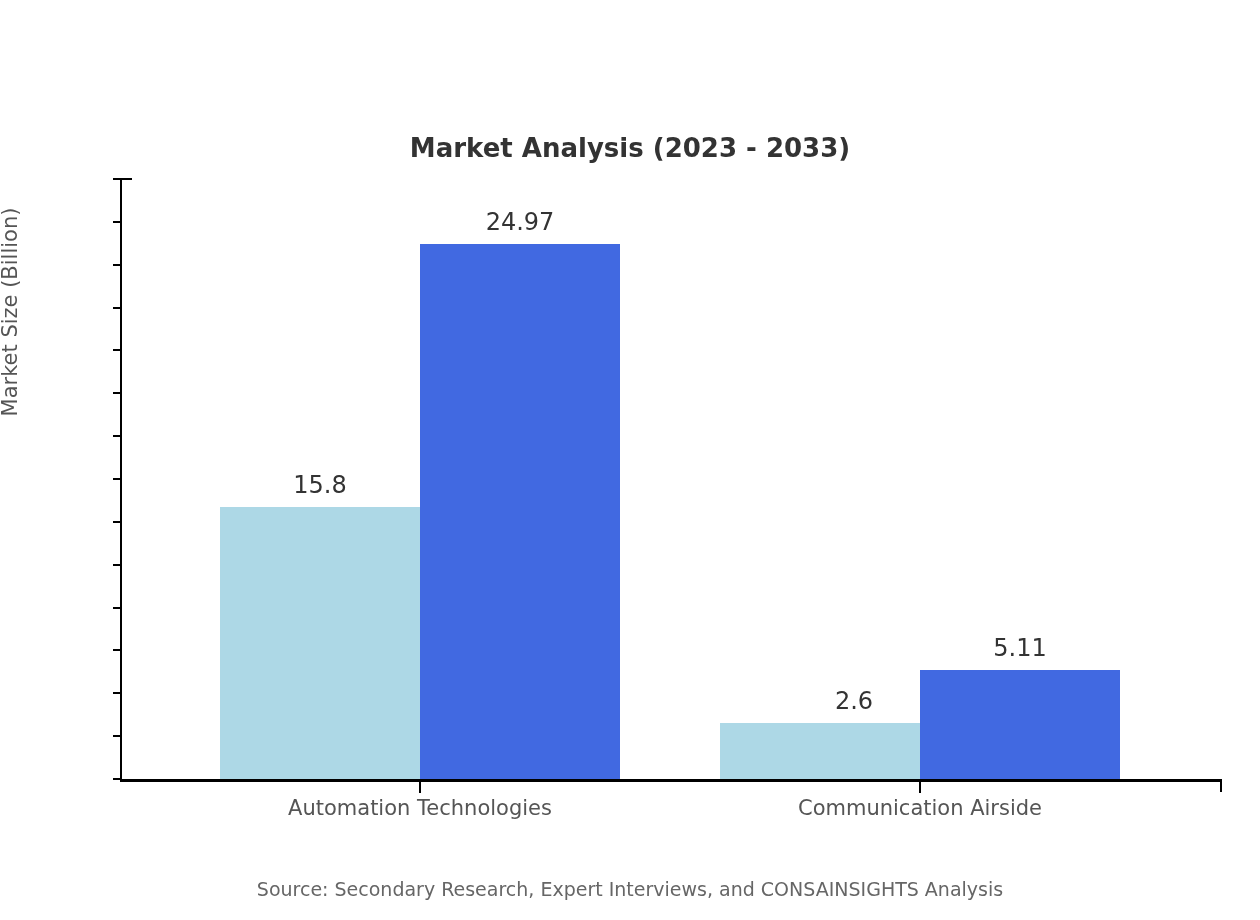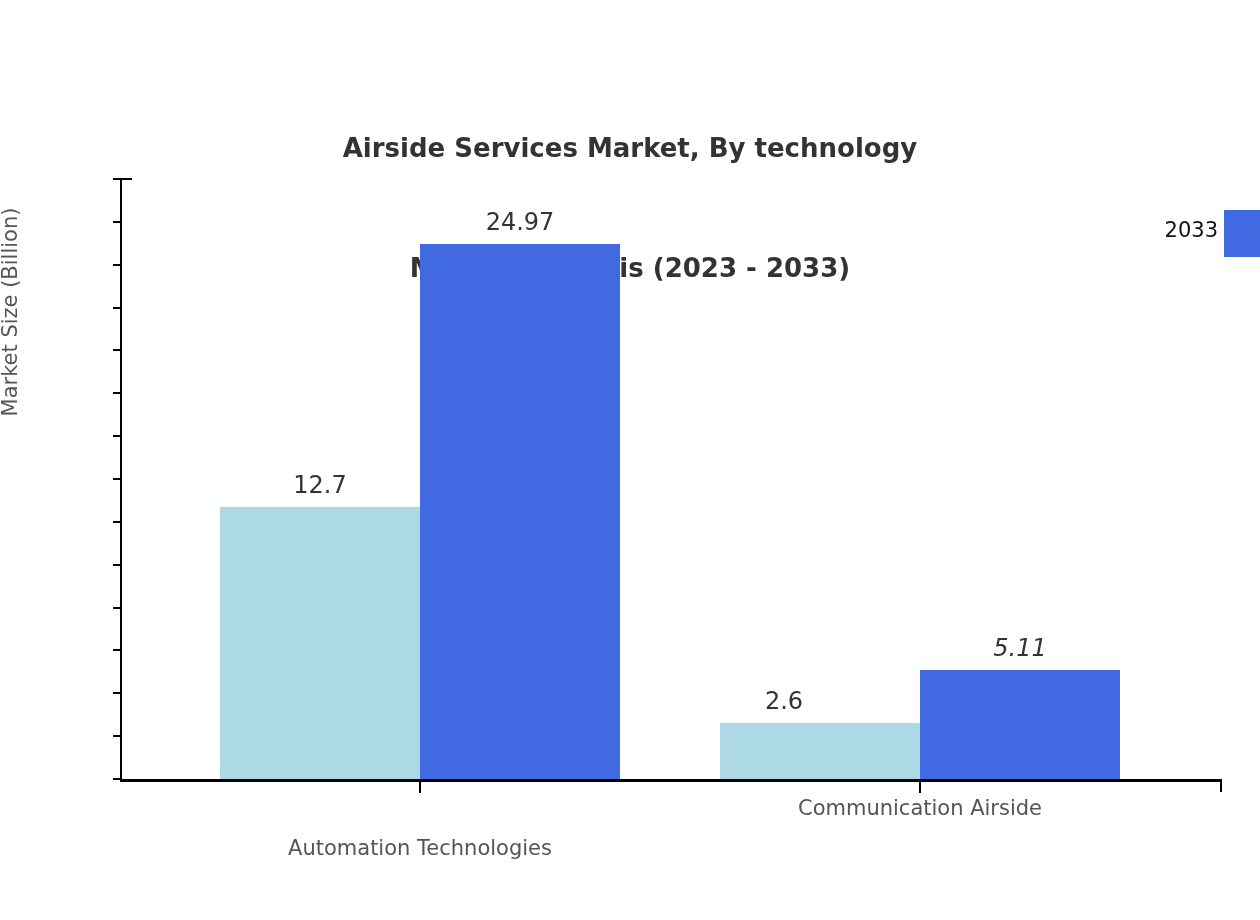--- a/index.html
+++ b/index.html
@@ -179,21 +179,20 @@
     color: #666666;
     white-space: nowrap;
   }
 </style>
 </head>
 <body>
 
 <div id="chart-root">
 
   <div class="chart-title">
-    <span class="title-line">Airside Services Market, By technology</span>
     <span class="title-line">Market Analysis (2023 - 2033)</span>
   </div>
 
   <div class="yaxis-title">Market Size (Billion)</div>
 
   <div class="ylabels" id="ylabels"></div>
 
   <div id="plot">
     <div class="spine-y"></div>
     <div class="spine-y-cap"></div>
@@ -211,37 +210,34 @@
         <div class="ytick" style="top: 257.143px;"></div>
         <div class="ytick" style="top: 214.286px;"></div>
         <div class="ytick" style="top: 171.429px;"></div>
         <div class="ytick" style="top: 128.571px;"></div>
         <div class="ytick" style="top: 85.7143px;"></div>
         <div class="ytick" style="top: 42.8571px;"></div>
         <div class="ytick" style="top: 0px;"></div>
       </div>
     <div id="bars-layer">
         <div class="bar" style="left: 100px; width: 200px; height: 272.143px; background: rgb(173, 216, 230);"></div>
-        <div class="bar-label" style="left: 200px; top: 292.857px;">12.7</div>
+        <div class="bar-label" style="left: 200px; top: 292.857px;">15.8</div>
         <div class="bar" style="left: 300px; width: 200px; height: 535.071px; background: rgb(65, 105, 225);"></div>
         <div class="bar-label" style="left: 400px; top: 29.9286px;">24.97</div>
         <div class="bar" style="left: 600px; width: 200px; height: 55.7143px; background: rgb(173, 216, 230);"></div>
-        <div class="bar-label" style="left: 664px; top: 509.286px;">2.6</div>
+        <div class="bar-label" style="left: 734px; top: 509.286px;">2.6</div>
         <div class="bar" style="left: 800px; width: 200px; height: 109.5px; background: rgb(65, 105, 225);"></div>
-        <div class="bar-label" style="left: 900px; top: 455.5px; font-style: italic;">5.11</div>
+        <div class="bar-label" style="left: 900px; top: 455.5px;">5.11</div>
       </div>
     <div id="xaxis-layer">
         <div class="xtick" style="left: 299px;"></div>
-        <div class="xcat" style="left: 300px; margin-top: 40px;">Automation Technologies</div>
+        <div class="xcat" style="left: 300px;">Automation Technologies</div>
         <div class="xtick" style="left: 799px;"></div>
         <div class="xcat" style="left: 800px;">Communication Airside</div>
       </div>
   </div>
 
   <div id="legend">
-      <div class="legend-row">
-        <div class="legend-text">2033</div>
-        <div class="legend-swatch" style="background: rgb(65, 105, 225);"></div>
-      </div>
     </div>
 
+  <div class="source-note">Source: Secondary Research, Expert Interviews, and CONSAINSIGHTS Analysis</div>
 
 </div>
 
 </body></html>

